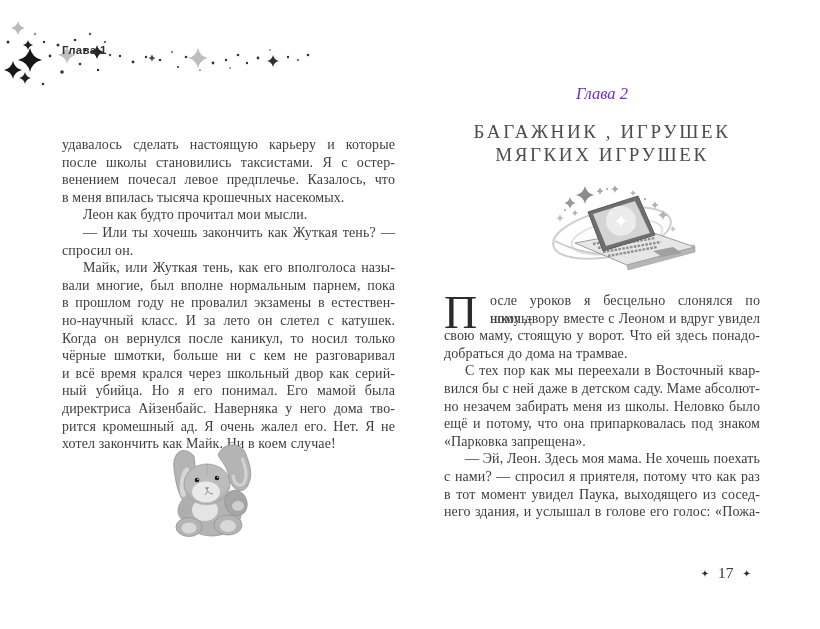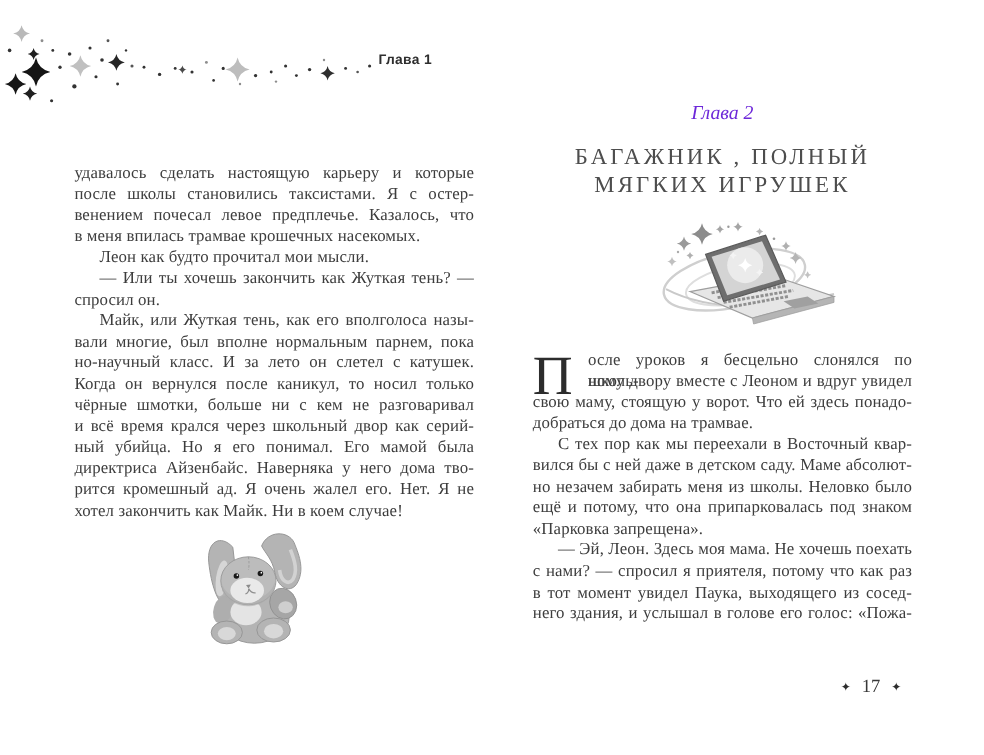--- a/index.html
+++ b/index.html
@@ -4,21 +4,21 @@
 <style>
   html,body{margin:0;padding:0;}
   body{
     width:820px;height:629px;position:relative;overflow:hidden;
     background:#ffffff;color:#3d3d3d;
     font-family:"Liberation Serif", serif;
   }
   .abs{position:absolute;}
   
   .running-head{
-    left:62px;top:44px;width:298px;text-align:right;
+    left:62px;top:44px;width:298px;text-align:left;
     font-family:"Liberation Sans", sans-serif;
     font-weight:bold;font-size:11.5px;letter-spacing:.3px;color:#2e2e2e;
   }
   
   .col{position:absolute;}
   .col-left{left:62px;top:88px;width:333px;margin-top:48px;}
   .col-right{left:444px;top:292px;width:316px;}
   .line{
     font-size:14px;line-height:17.6px;height:17.6px;
     text-align:justify;text-align-last:justify;
@@ -102,26 +102,27 @@
     <circle cx="90" cy="22" r="1.2" fill="#555"></circle>
       <circle cx="105" cy="30" r="1" fill="#333"></circle>
   </svg>
 
   <div class="abs running-head">Глава 1</div>
 
   <div class="col col-left">
     <div class="line">удавалось сделать настоящую карьеру и которые</div>
     <div class="line">после школы становились таксистами. Я с остер-</div>
     <div class="line">венением почесал левое предплечье. Казалось, что</div>
-    <div class="line last">в меня впилась трамвае крошечных насекомых.</div>
+    <div class="line last">в меня впилась тысяча крошечных насекомых.</div>
     <div class="line indent last">Леон как будто прочитал мои мысли.</div>
     <div class="line indent">— Или ты хочешь закончить как Жуткая тень? —</div>
     <div class="line last">спросил он.</div>
     <div class="line indent">Майк, или Жуткая тень, как его вполголоса назы-</div>
     <div class="line">вали многие, был вполне нормальным парнем, пока</div>
+    <div class="line">в прошлом году не провалил экзамены в естествен-</div>
     <div class="line">но-научный класс. И за лето он слетел с катушек.</div>
     <div class="line">Когда он вернулся после каникул, то носил только</div>
     <div class="line">чёрные шмотки, больше ни с кем не разговаривал</div>
     <div class="line">и всё время крался через школьный двор как серий-</div>
     <div class="line">ный убийца. Но я его понимал. Его мамой была</div>
     <div class="line">директриса Айзенбайс. Наверняка у него дома тво-</div>
     <div class="line">рится кромешный ад. Я очень жалел его. Нет. Я не</div>
     <div class="line last">хотел закончить как Майк. Ни в коем случае!</div>
   </div>
 
@@ -162,21 +163,21 @@
 
     <path d="M49,22 Q50,28 49,33" fill="none" stroke="#9a9a9a" stroke-width="0.8" stroke-dasharray="2,1.5"></path>
   </svg>
 </div>
 
 <div>
 
   <div class="abs chapter-label">Глава 2</div>
 
   <div class="abs chapter-title">
-    <div>БАГАЖНИК , ПОЛНЫЙ</div>
+    <div>БАГАЖНИК , ИГРУШЕК</div>
     <div>МЯГКИХ ИГРУШЕК</div>
   </div>
 
   <svg class="abs" style="left:545px;top:183px" width="160" height="95" viewBox="0 0 160 95" aria-hidden="true">
 
     <ellipse cx="67" cy="50" rx="60" ry="23" fill="none" stroke="#cfcfcf" stroke-width="2" transform="rotate(-12 67 50)"></ellipse>
     <ellipse cx="72" cy="54" rx="46" ry="16" fill="none" stroke="#dedede" stroke-width="1.6" transform="rotate(-10 72 54)"></ellipse>
     <path d="M10,58 Q60,84 150,62" fill="none" stroke="#c9c9c9" stroke-width="1.6"></path>
 
     <polygon points="30,60 100,47 150,64 82,82" fill="#e6e6e6" stroke="#9e9e9e" stroke-width="1"></polygon>

